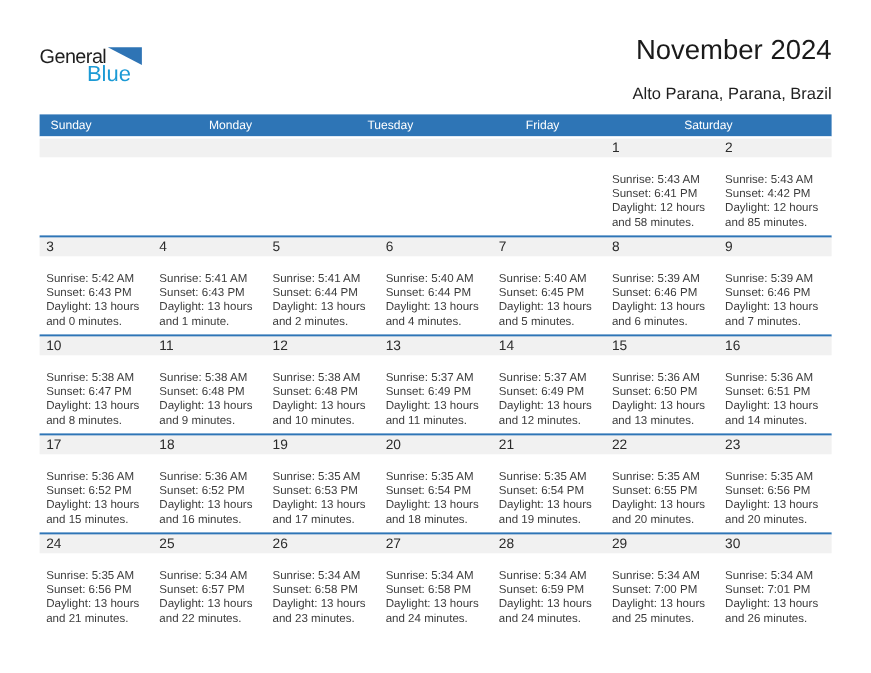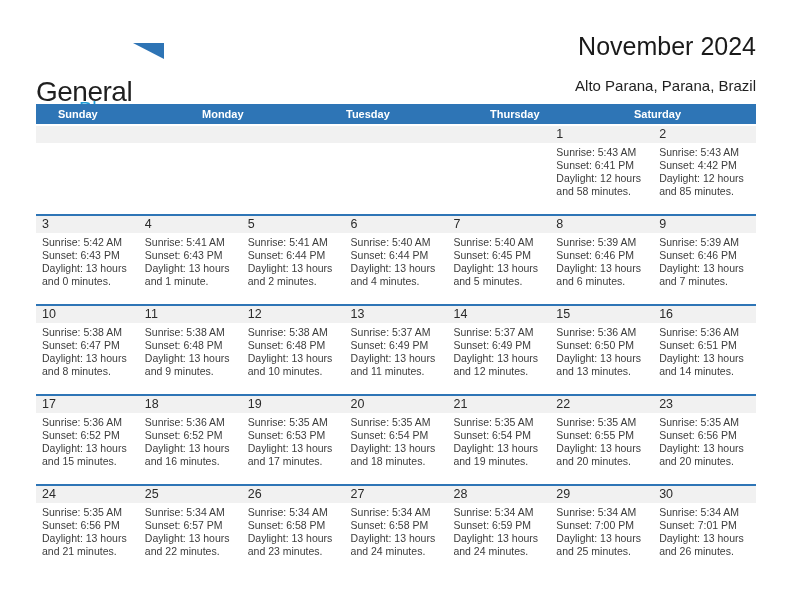--- a/index.html
+++ b/index.html
@@ -2,40 +2,40 @@
 <html style="--header-blue: #2e75b6; --row-border: #2e75b6; --band-gray: #f1f1f1; --logo-general: #1f1f1f; --logo-blue: #1b9ad5; --logo-triangle: #2e74b5; --text-dark: #3c3c3c;"><head>
 <meta charset="utf-8">
 <style>
   * { margin: 0; padding: 0; box-sizing: border-box; }
   html, body { width: 792px; height: 612px; background: #ffffff; overflow: hidden; }
   body { font-family: "Liberation Sans", sans-serif; position: relative; }
 
   
   .logo { position: absolute; left: 36px; top: 40px; }
   .logo-top { display: flex; align-items: flex-start; }
-  .logo-general { font-size: 28px; color: var(--logo-general, #1f1f1f); letter-spacing: -0.5px; line-height: 22px; margin-top: 41px; }
+  .logo-general { font-size: 18px; color: var(--logo-general, #1f1f1f); letter-spacing: -0.5px; line-height: 22px; }
   .logo-triangle { width: 0; height: 0; border-left: 31px solid transparent; border-top: 16px solid var(--logo-triangle, #2e74b5); margin-left: 1px; margin-top: 3px; }
   .logo-blue { font-size: 20px; color: var(--logo-blue, #1b9ad5); line-height: 20px; margin-left: 43px; margin-top: -4px; }
 
   
   .title { position: absolute; top: 32px; right: 36px; font-size: 25px; color: #1a1a1a; }
   .subtitle { position: absolute; top: 77px; right: 36px; font-size: 15px; color: #1f1f1f; text-align: right; }
 
   
   .calendar { position: absolute; left: 36px; top: 104px; width: 720px; }
   .dow-row { display: flex; background: var(--header-blue, #2e75b6); height: 20px; }
-  .dow-cell { flex: 1 1 0; color: #ffffff; font-size: 11px; line-height: 20px; padding-left: 22px; overflow: hidden; font-weight: bold; }
+  .dow-cell { flex: 1 1 0; color: #ffffff; font-size: 11px; line-height: 20px; padding-left: 10px; overflow: hidden; }
 
   .week-row { position: relative; height: 90px; border-top: 2px solid var(--row-border, #2e75b6); }
   .week-row.first { border-top-color: #ffffff; }
   .band { position: absolute; left: 0; top: 0; width: 100%; height: 17px; background: var(--band-gray, #f1f1f1); }
   .cells { position: relative; display: flex; height: 100%; }
   .cell { flex: 1 1 0; overflow: hidden; }
   .day-num { height: 17px; line-height: 17px; font-size: 12.5px; color: #2b2b2b; padding-left: 6px; }
-  .details { margin-top: 3px; padding-left: 6px; padding-right: 2px; }
+  .details { margin-top: 14px; padding-left: 6px; padding-right: 2px; }
   .details .line { font-size: 10.5px; line-height: 13px; color: var(--text-dark, #3c3c3c); white-space: nowrap; }
 </style>
 </head>
 <body>
 
 <div class="logo">
   <div class="logo-top">
     <span class="logo-general">General</span>
     <span class="logo-triangle"></span>
   </div>
@@ -43,21 +43,21 @@
 </div>
 
 <div class="title">November 2024</div>
 <div class="subtitle">Alto Parana, Parana, Brazil</div>
 
 <div class="calendar">
   <div class="dow-row" id="dow-row">
       <div class="dow-cell">Sunday</div>
       <div class="dow-cell">Monday</div>
       <div class="dow-cell">Tuesday</div>
-      <div class="dow-cell">Thursday</div>
+      <div class="dow-cell">Friday</div>
       <div class="dow-cell">Saturday</div>
     </div>
   <div id="weeks">
       <div class="week-row first">
         <div class="band"></div>
         <div class="cells">
           <div class="cell">
             <div class="day-num"></div>
           </div>
           <div class="cell">

